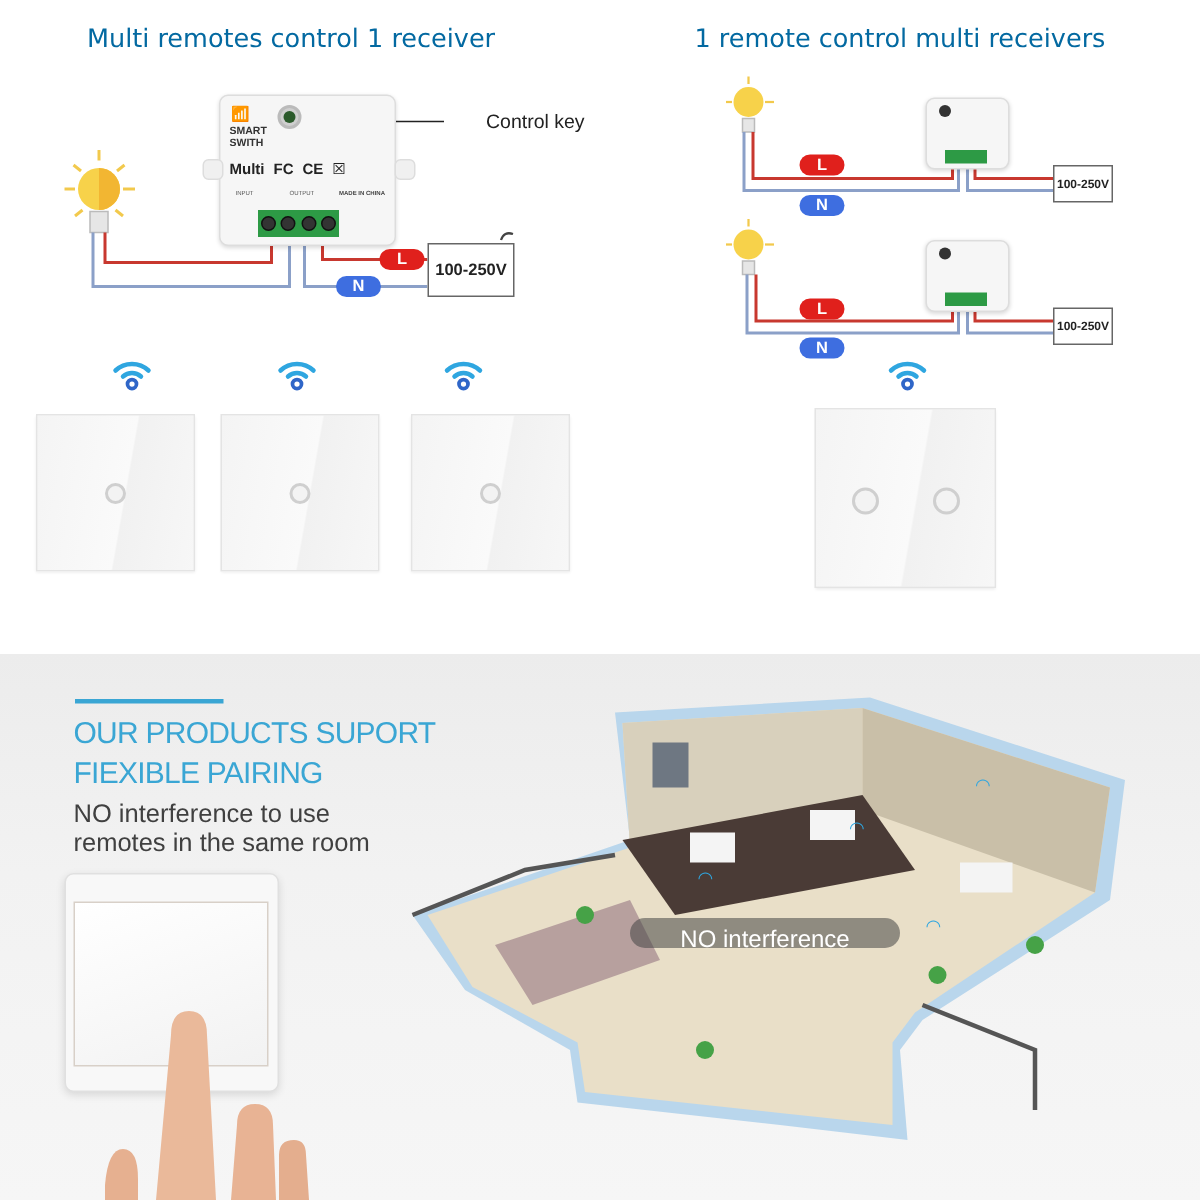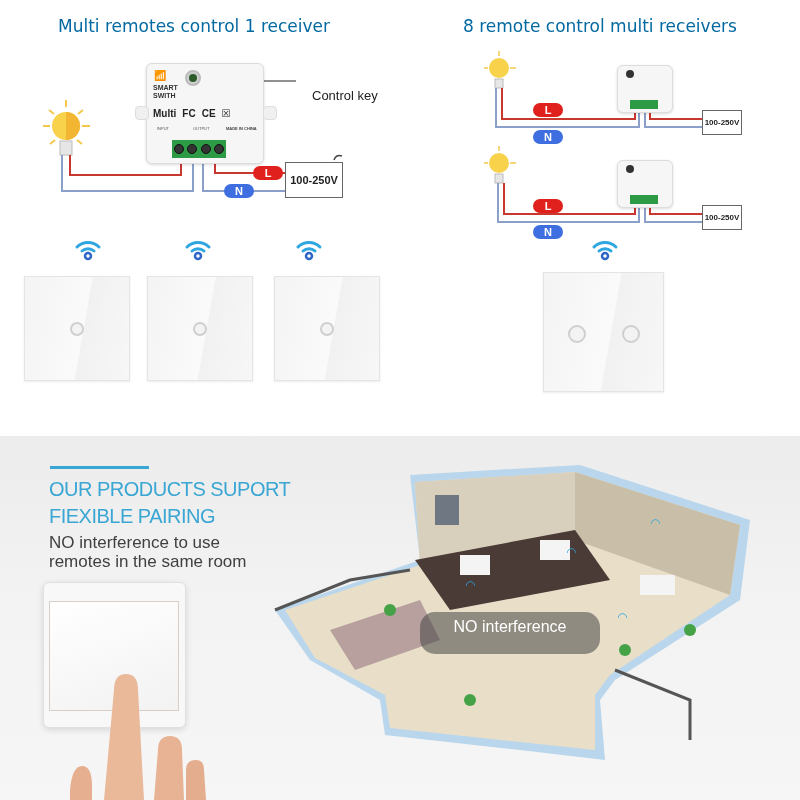--- a/index.html
+++ b/index.html
@@ -77,21 +77,21 @@
   <div class="abs" style="left:116px; top:42px; width:14px; height:14px; background:#f0f0f0; border:1px solid #ddd; border-radius:4px;"></div>
 
   <div class="abs terminal" style="left:25px; top:76px; width:54px; height:18px; display:flex; justify-content:space-around; align-items:center;">
     <div class="term-dot"></div>
       <div class="term-dot"></div>
       <div class="term-dot"></div>
       <div class="term-dot"></div>
   </div>
 </div>
 
-<div class="abs" style="left:312px; top:73px; font-size:13px; color:#222;margin-top:15px;">Control key</div>
+<div class="abs" style="left:324px; top:73px; font-size:13px; color:#222;">Control key</div>
 <div class="abs tag-L" style="left:253px; top:166px;">L</div>
 <div class="abs tag-N" style="left:224px; top:184px;">N</div>
 <div class="abs vbox" style="left:285px; top:162px; width:58px; height:36px; line-height:34px;">100-250V</div>
 
 <div class="abs" style="left:74px; top:237px;">
   <svg width="28" height="24">
       <path d="M3 10 a16 16 0 0 1 22 0" fill="none" stroke="#2fa6e0" stroke-width="3" stroke-linecap="round"></path>
       <path d="M8 14 a9 9 0 0 1 12 0" fill="none" stroke="#2fa6e0" stroke-width="3" stroke-linecap="round"></path>
       <circle cx="14" cy="19" r="3" fill="none" stroke="#2f66c8" stroke-width="2.5"></circle>
     </svg>
@@ -114,21 +114,21 @@
 <div class="abs panel" style="left:24px; top:276px; width:106px; height:105px;">
   <div class="abs btn-ring" style="left:45px; top:45px;"></div>
 </div>
 <div class="abs panel" style="left:147px; top:276px; width:106px; height:105px;">
   <div class="abs btn-ring" style="left:45px; top:45px;"></div>
 </div>
 <div class="abs panel" style="left:274px; top:276px; width:106px; height:105px;">
   <div class="abs btn-ring" style="left:45px; top:45px;"></div>
 </div>
 
-<div class="abs title" style="left:463px; top:16px;">8 remote control multi receivers</div>
+<div class="abs title" style="left:463px; top:16px;">1 remote control multi receivers</div>
 
 <svg class="abs" style="left:400px; top:0;" width="400" height="260">
 
   <g>
     <g stroke="#f2c94c" stroke-width="1.5">
       <line x1="99" y1="51" x2="99" y2="56"></line>
         <line x1="84" y1="68" x2="88" y2="68"></line>
         <line x1="110" y1="68" x2="116" y2="68"></line>
     </g>
     <circle cx="99" cy="68" r="10" fill="#f7d24a"></circle>
@@ -214,18 +214,18 @@
   <rect x="370" y="115" width="35" height="20" fill="#f4f4f4"></rect>
   <g fill="#46a247">
     <circle cx="120" cy="150" r="6"></circle>
       <circle cx="200" cy="240" r="6"></circle>
       <circle cx="355" cy="190" r="6"></circle>
       <circle cx="420" cy="170" r="6"></circle>
   </g>
   <polyline points="5,150 80,120 140,110" fill="none" stroke="#555" stroke-width="3"></polyline>
   <polyline points="345,210 420,240 420,280" fill="none" stroke="#555" stroke-width="3"></polyline>
 </svg>
-<div class="abs" style="left:420px; top:612px; width:180px; height:42px; background:rgba(70,70,70,0.55); border-radius:15px; color:#fff; font-size:16px; text-align:center; line-height:30px;">NO interference</div>
+<div class="abs" style="left:420px; top:612px; width:180px; height:20px; background:rgba(70,70,70,0.55); border-radius:15px; color:#fff; font-size:16px; text-align:center; line-height:30px;">NO interference</div>
 
 <div class="abs" style="left:650px; top:516px; color:#2fa6e0; font-size:12px;">◠</div>
 <div class="abs" style="left:566px; top:545px; color:#2fa6e0; font-size:12px;">◠</div>
 <div class="abs" style="left:465px; top:578px; color:#2fa6e0; font-size:12px;">◠</div>
 <div class="abs" style="left:617px; top:610px; color:#2fa6e0; font-size:12px;">◠</div>
 
 </body></html>

